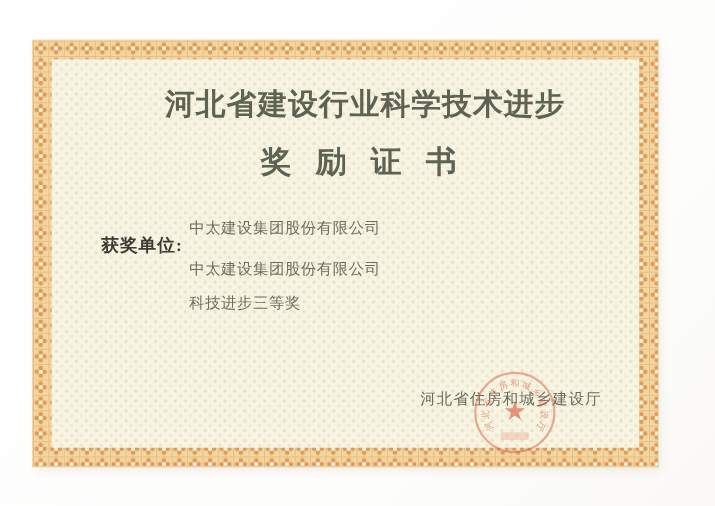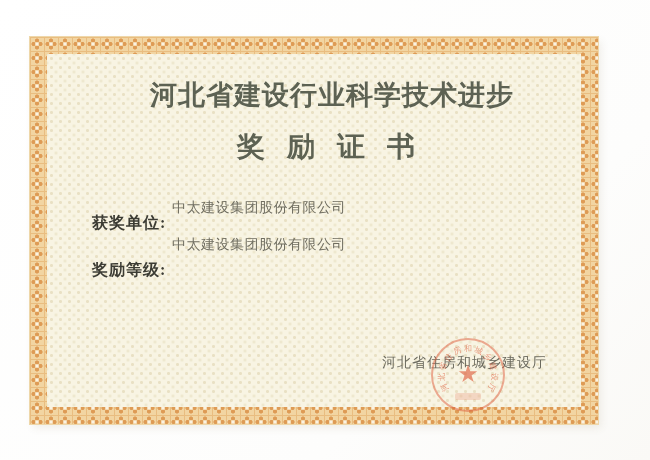--- a/index.html
+++ b/index.html
@@ -181,21 +181,21 @@
 
     <div class="title1">河北省建设行业科学技术进步</div>
 
     <div class="title2">奖励证书</div>
 
     <span class="lab r1l">获奖单位:</span>
     <span class="val r1v">中太建设集团股份有限公司</span>
 
     <span class="val r2v">中太建设集团股份有限公司</span>
 
-    <span class="lab r3l">奖励等级:</span>
+    <span class="val r3v">科技进步三等奖</span>
 
 
     <div class="issuer">河北省住房和城乡建设厅</div>
 
 
     <div class="seal">
       <span class="star">★</span>
       <span class="smudge"></span>
     <span class="seal-char" style="transform: rotate(-118deg) translateY(-26px);">河</span>
         <span class="seal-char" style="transform: rotate(-94.4deg) translateY(-26px);">北</span>

